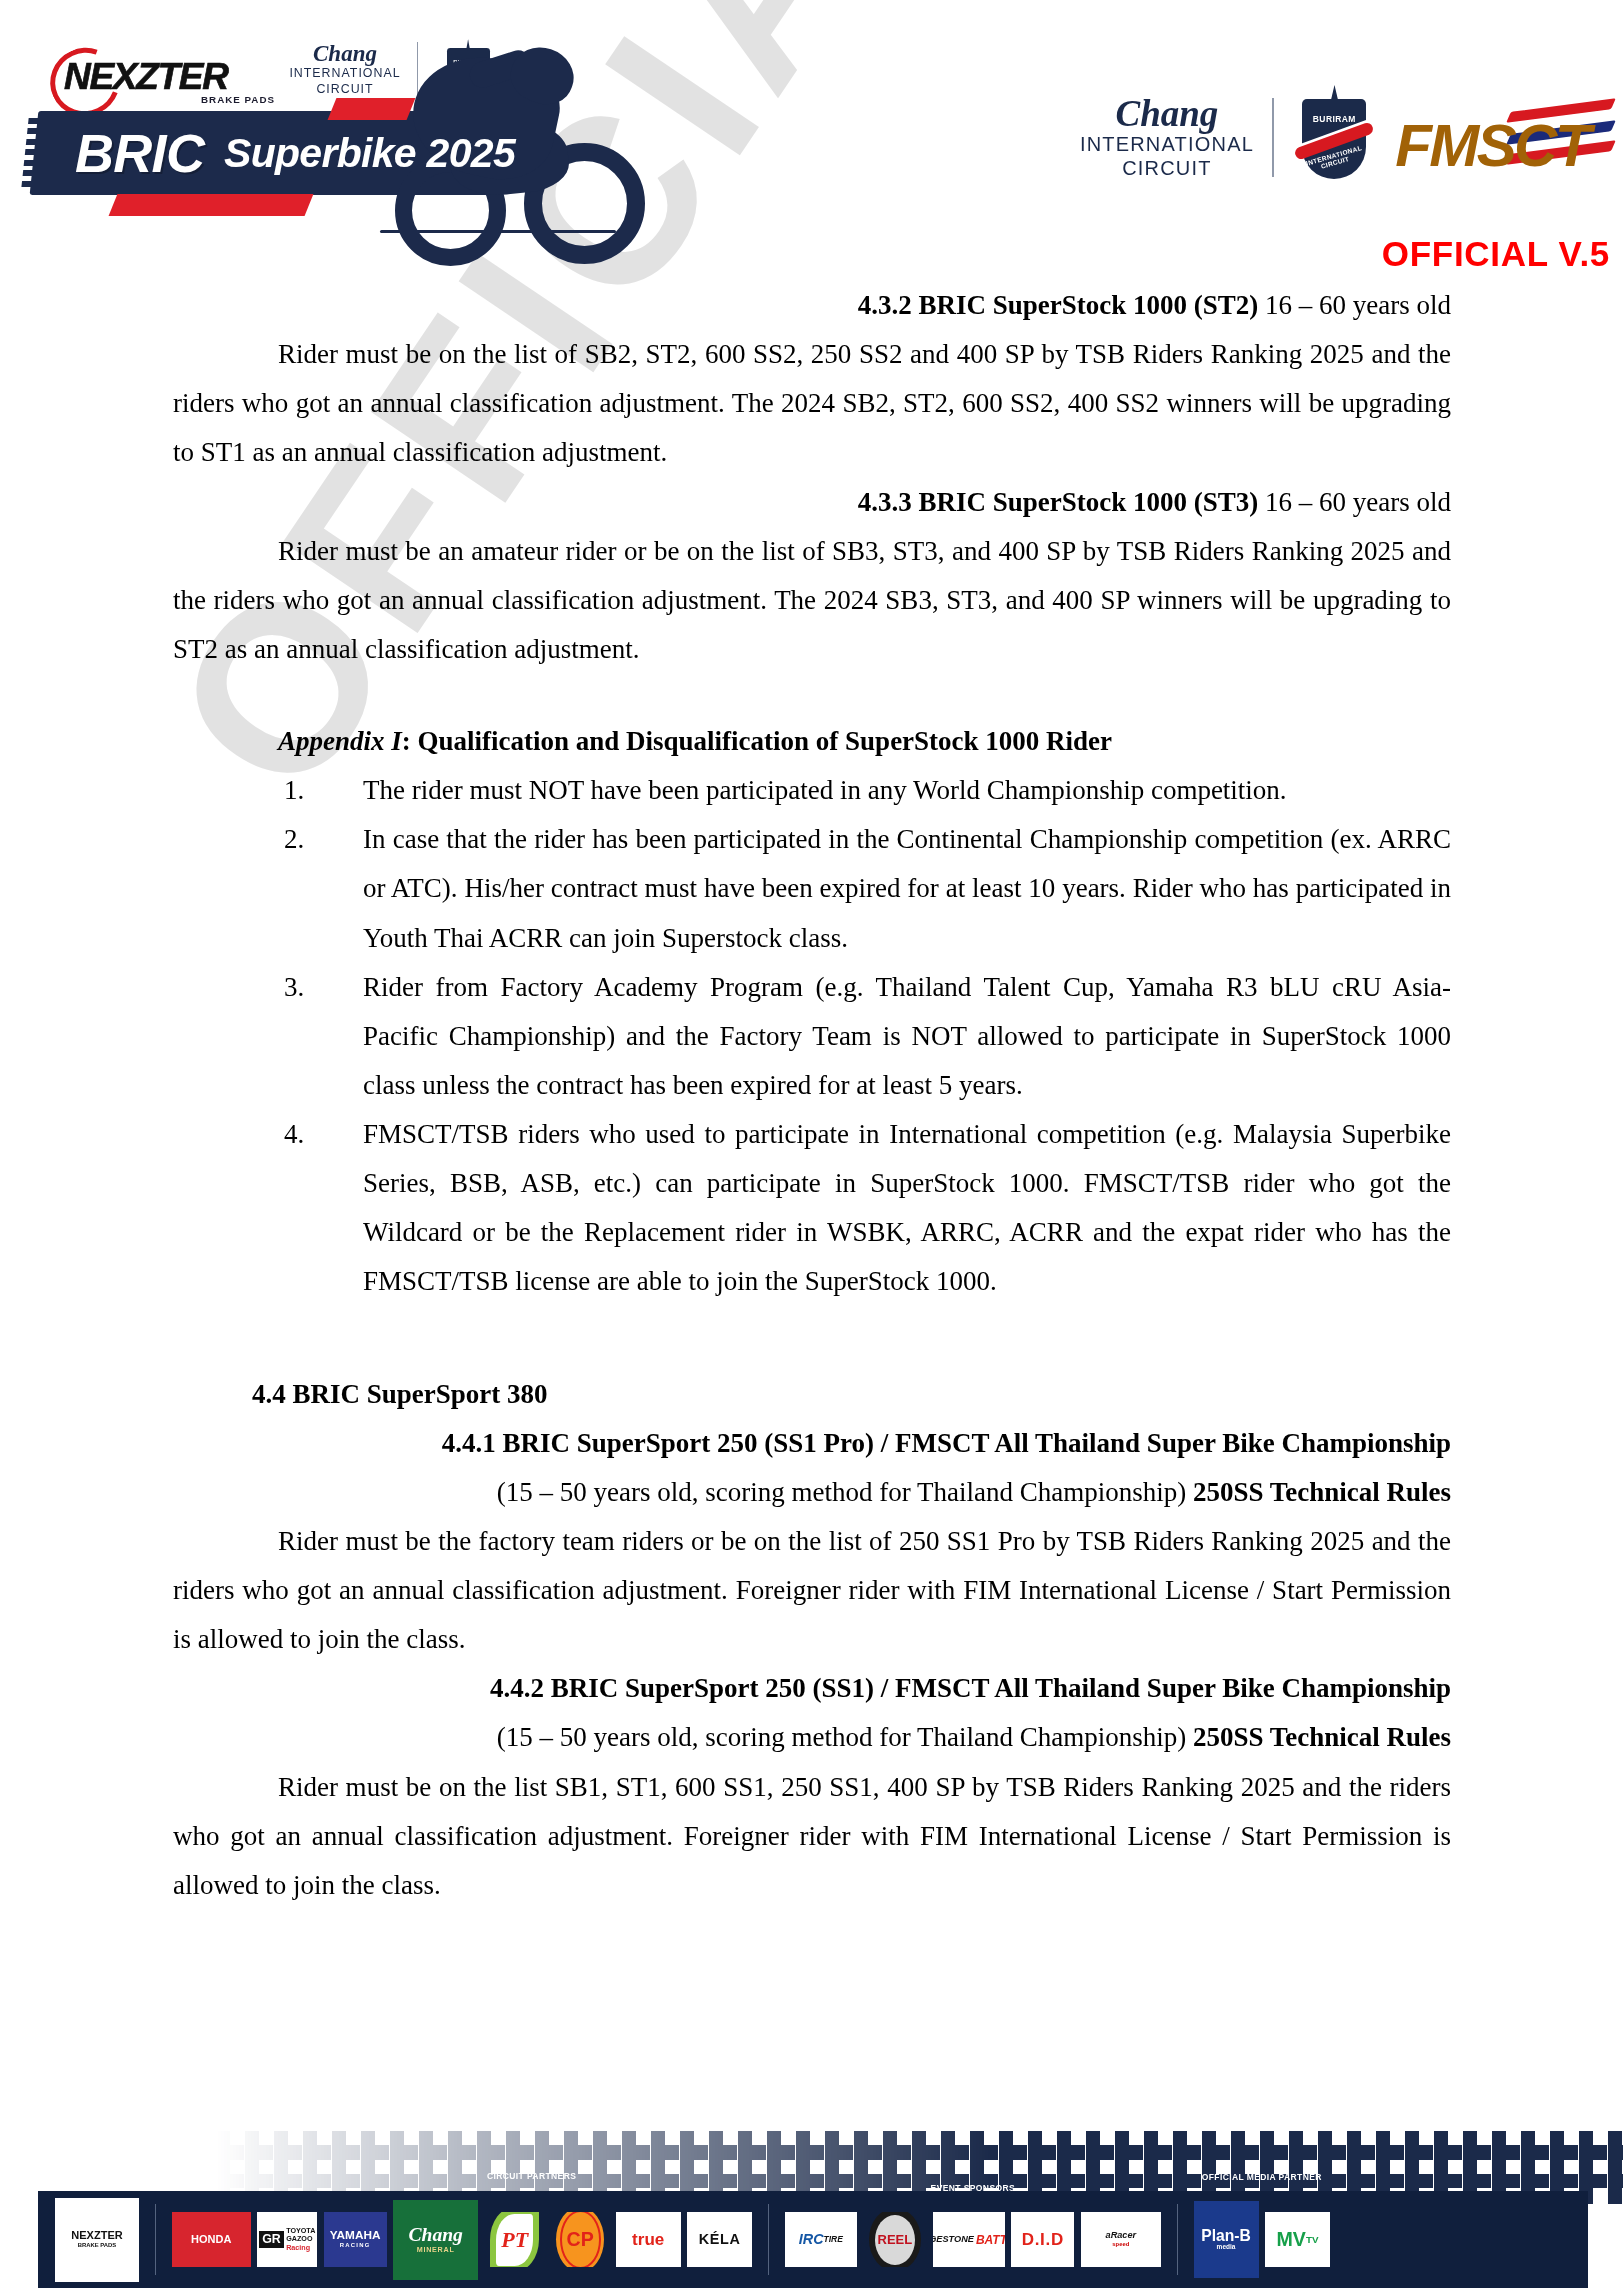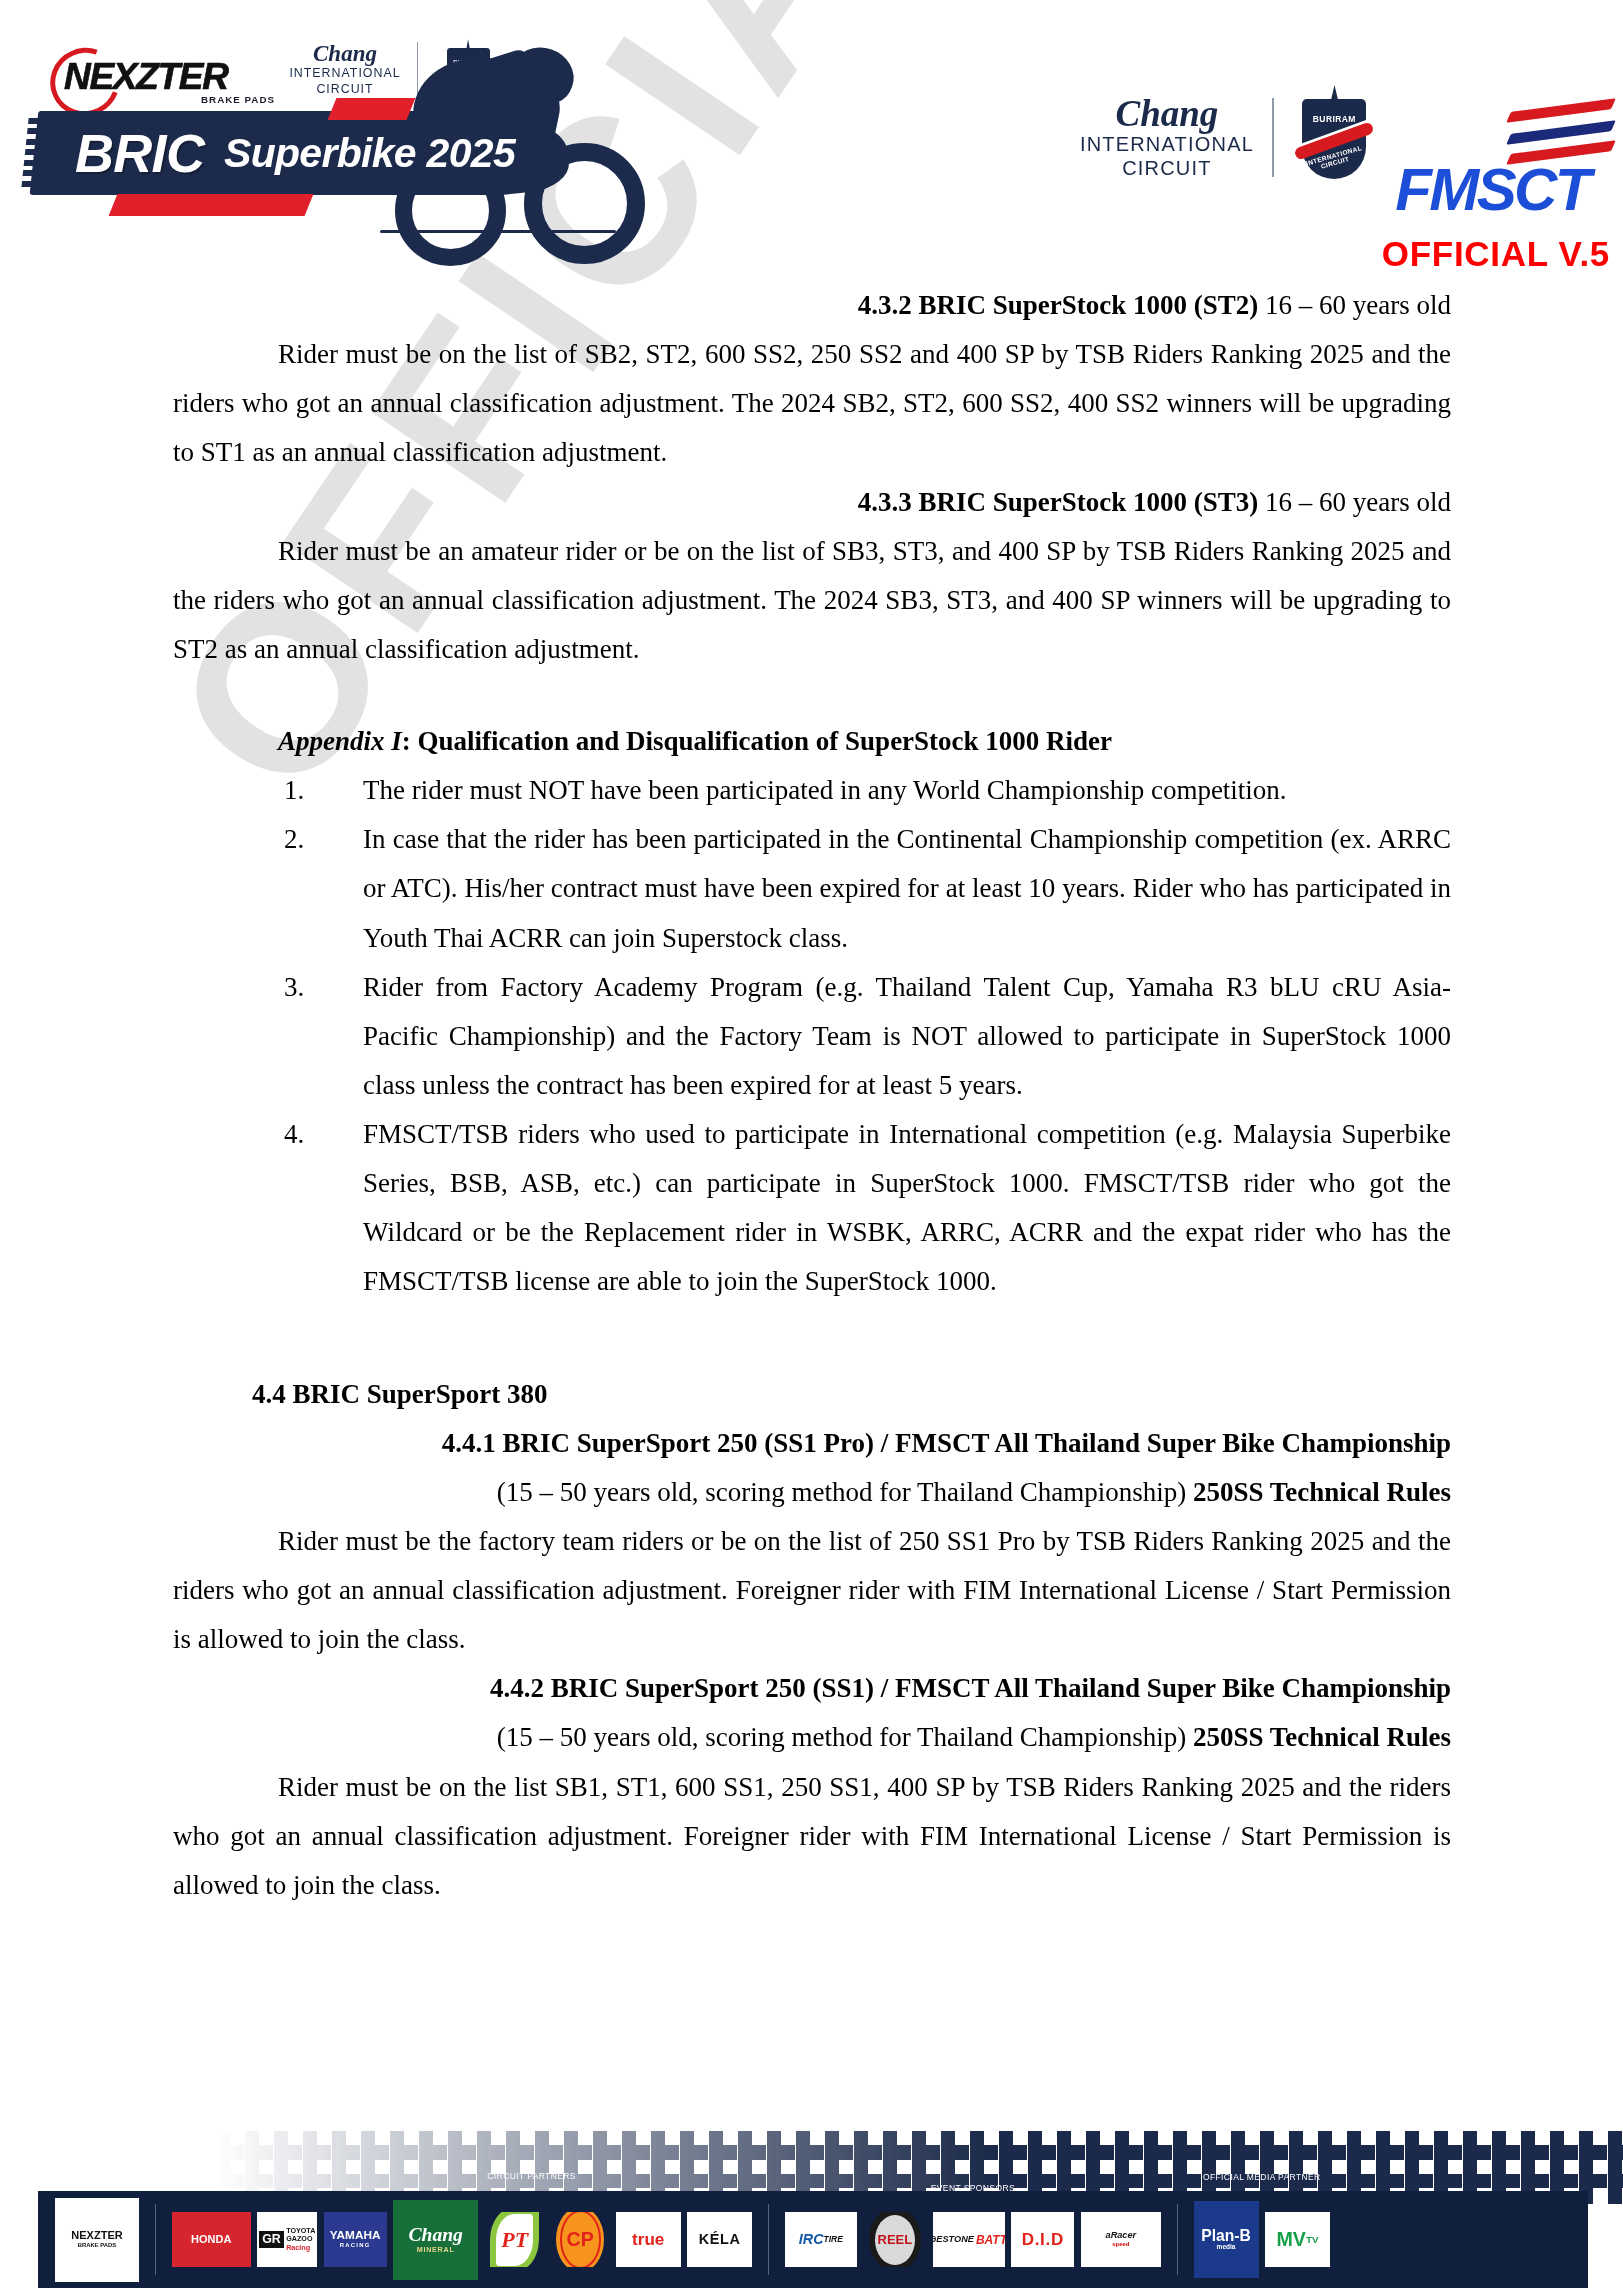--- a/index.html
+++ b/index.html
@@ -326,22 +326,21 @@
     font-size:6.5px; font-weight:bold; color:#fff; letter-spacing:0.4px;
     transform: rotate(-16deg);
   }
   .fmsct-wrap { position: relative; width: 216px; height: 79px; }
   .fmsct-word {
     position: absolute; left: 0; top: 13px;
     font-family: "Liberation Sans", sans-serif;
     font-weight: bold; font-style: italic;
     font-size: 60px;
     letter-spacing: -2.6px;
-    color: #1d4ed8;
-    margin-top: 44px;
+    color: #a16207;
   }
   .fmsct-flag {
     position: absolute; right: 1.3px; top: 6.5px;
     width: 98px; height: 51px;
   }
   .fmsct-flag i {
     position: absolute;
     left: 0; width: 98px; height: 11px;
     transform: skewX(-30deg) rotate(-8deg);
     border-radius: 2px;
@@ -473,21 +472,21 @@
     box-sizing: border-box;
     gap: 5.2px;
   }
   .sp-group { display: flex; align-items: center; gap: 6.5px; position: relative; }
   .grp-label {
     position: absolute;
     top: -29px; left: 50%;
     transform: translateX(-50%);
     font-family: "Liberation Sans", sans-serif;
     font-size: 8.5px;
-    font-weight: normal;
+    font-weight: bold;
     color: #ffffff;
     letter-spacing: 0.4px;
     white-space: nowrap;
   }
   .sp-sep { width: 1.3px; height: 71px; background: #54637f; margin: 0 10.5px; }
   .tile {
     background: #ffffff;
     height: 55px;
     min-width: 58px;
     display: flex;

